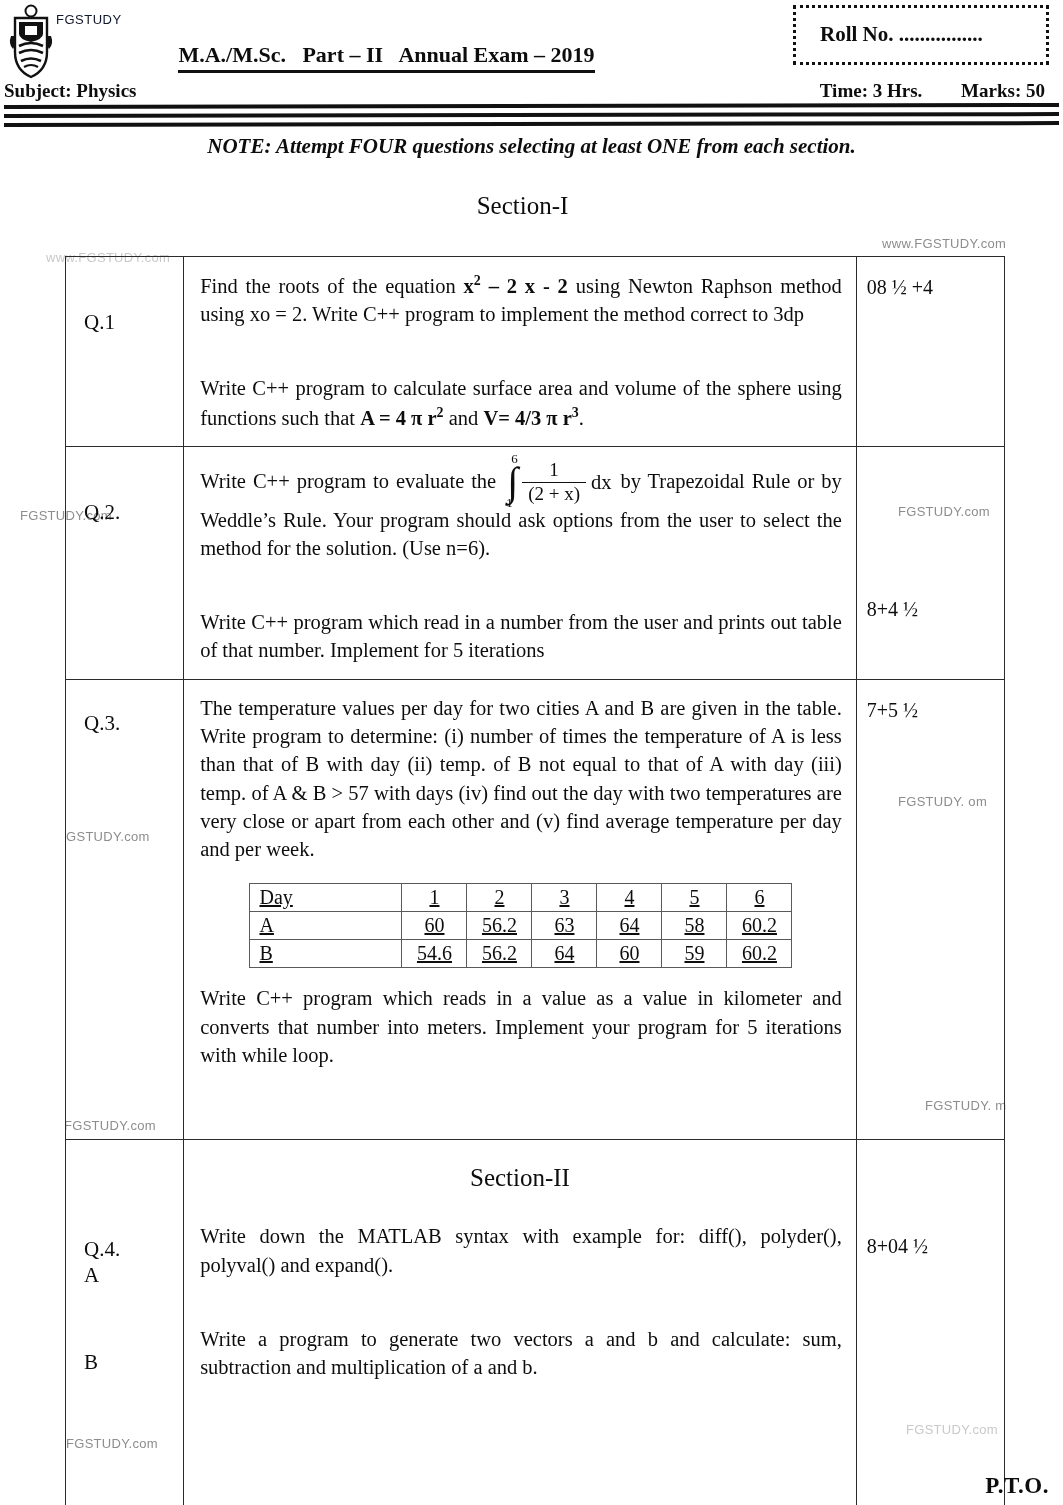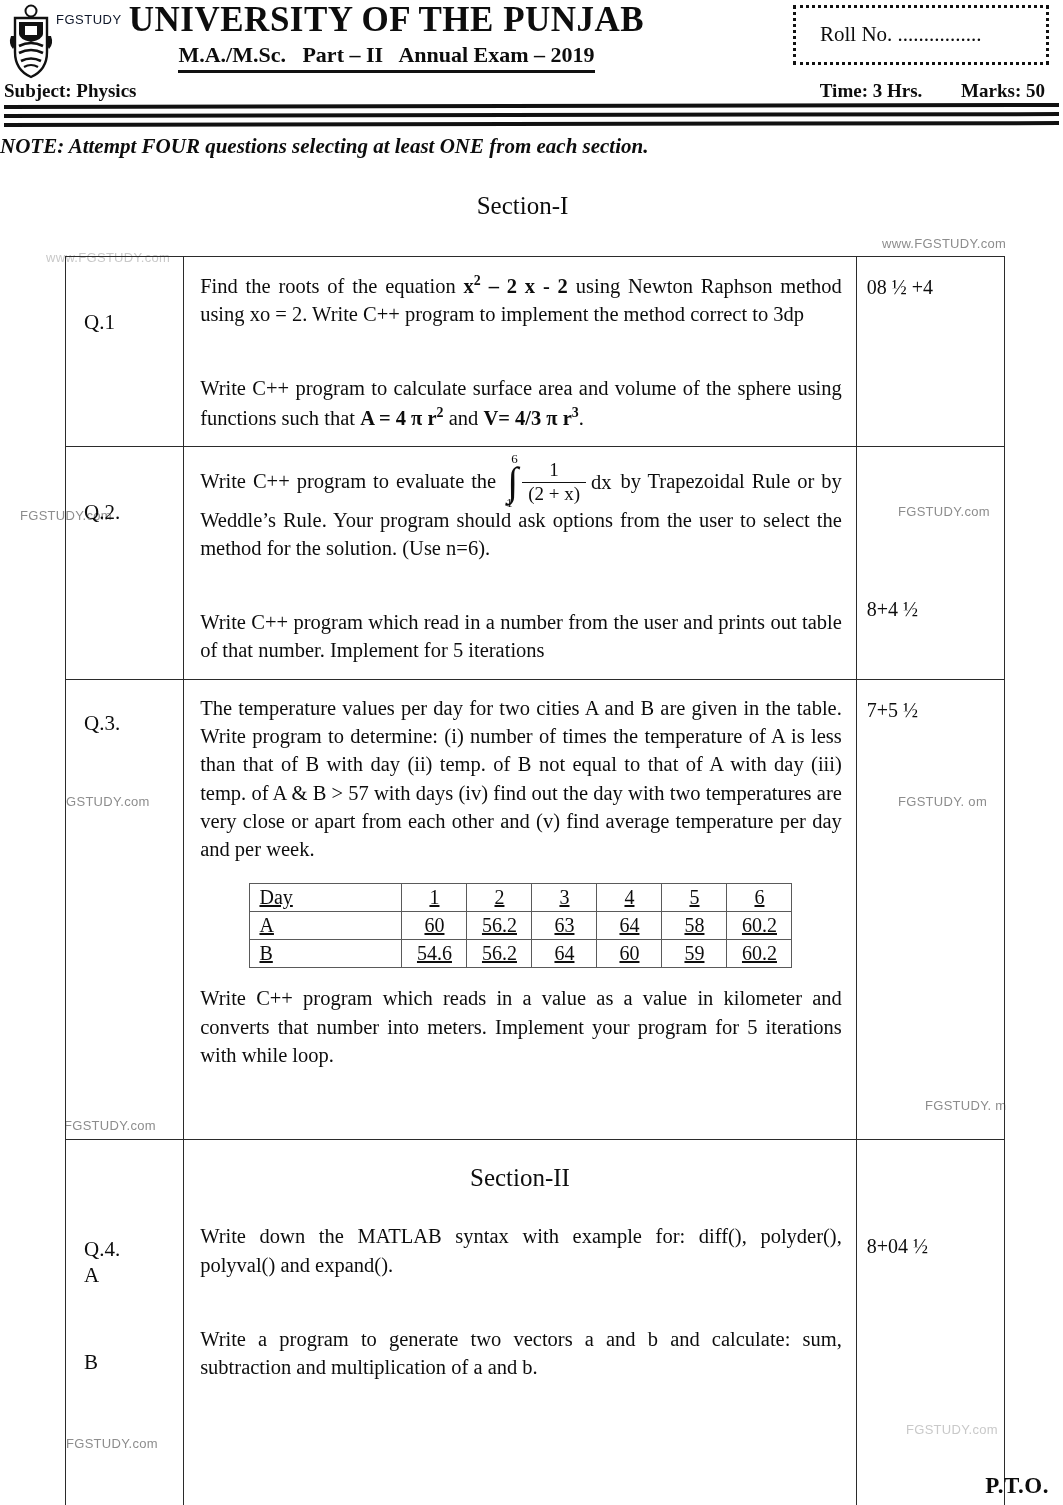--- a/index.html
+++ b/index.html
@@ -95,21 +95,21 @@
     right: 14px;
     top: 5px;
     width: 250px;
     height: 54px;
     border: 3px dotted #111;
   }
   .rollbox .rolltext {
     position: absolute;
     left: 24px;
     top: 14px;
-    font-weight: normal;
+    font-weight: bold;
     font-size: 21px;
     white-space: nowrap;
   }
 
   .timemarks {
     position: absolute;
     right: 18px;
     top: 80px;
     font-weight: bold;
     font-size: 19px;
@@ -134,21 +134,21 @@
   .rules .r1 { top: 0px; transform: rotate(-0.12deg); }
   .rules .r2 { top: 9px; transform: rotate(-0.1deg); }
   .rules .r3 { top: 18px; transform: rotate(-0.1deg); }
 
   
   .note {
     position: absolute;
     left: 0;
     right: 0;
     top: 134px;
-    text-align: left;
+    text-align: center;
     font-weight: bold;
     font-style: italic;
     font-size: 21px;
   }
 
   
   .section-i {
     position: absolute;
     left: 0;
     right: 0;
@@ -310,21 +310,20 @@
       <path d="M11 49 Q23 43 35 49" fill="none" stroke="#111" stroke-width="2.6"></path>
       <path d="M13 57 Q23 52 33 57" fill="none" stroke="#111" stroke-width="2.6"></path>
       <path d="M16 63 Q23 59 30 63" fill="none" stroke="#111" stroke-width="2.2"></path>
       <path d="M3 32 Q0 40 5 45 Q9 40 7 32 Z" fill="#111"></path>
       <path d="M43 32 Q46 40 41 45 Q37 40 39 32 Z" fill="#111"></path>
     </svg>
   </div>
 
   <div class="wm-fgstudy-logo">FGSTUDY</div>
 
-  <div class="uni-title">UNIVERSITY OF THE PUNJAB</div>
 
   <div class="degree-line">
     <span class="under">
       <span>M.A./M.Sc.</span>&nbsp;&nbsp;
       <span>Part – II</span>&nbsp;&nbsp;
       <span>Annual Exam – 2019</span>
     </span>
   </div>
 
   <div class="subject-line">Subject: Physics</div>
@@ -346,21 +345,21 @@
 </div>
 
 <div class="note">NOTE: Attempt FOUR questions selecting at least ONE from each section.</div>
 
 <div class="section-i">Section-I</div>
 
 <div class="wm" style="left:882px; top:236px;">www.FGSTUDY.com</div>
 <div class="wm wm-faint" style="left:46px; top:250px;">www.FGSTUDY.com</div>
 <div class="wm" style="left:20px; top:508px;">FGSTUDY.com</div>
 <div class="wm" style="left:898px; top:504px;">FGSTUDY.com</div>
-<div class="wm" style="left:66px; top:794px;">GSTUDY.com</div>
+<div class="wm" style="left:66px; top:829px;">GSTUDY.com</div>
 <div class="wm" style="left:898px; top:794px;">FGSTUDY. om</div>
 <div class="wm" style="left:64px; top:1118px;">FGSTUDY.com</div>
 <div class="wm" style="left:898px; top:1098px;margin-left:27px;">FGSTUDY. m</div>
 <div class="wm" style="left:66px; top:1436px;">FGSTUDY.com</div>
 <div class="wm wm-faint" style="left:906px; top:1422px;">FGSTUDY.com</div>
 
 <table class="qtable">
   <colgroup>
     <col class="col-num">
       <col class="col-body">

